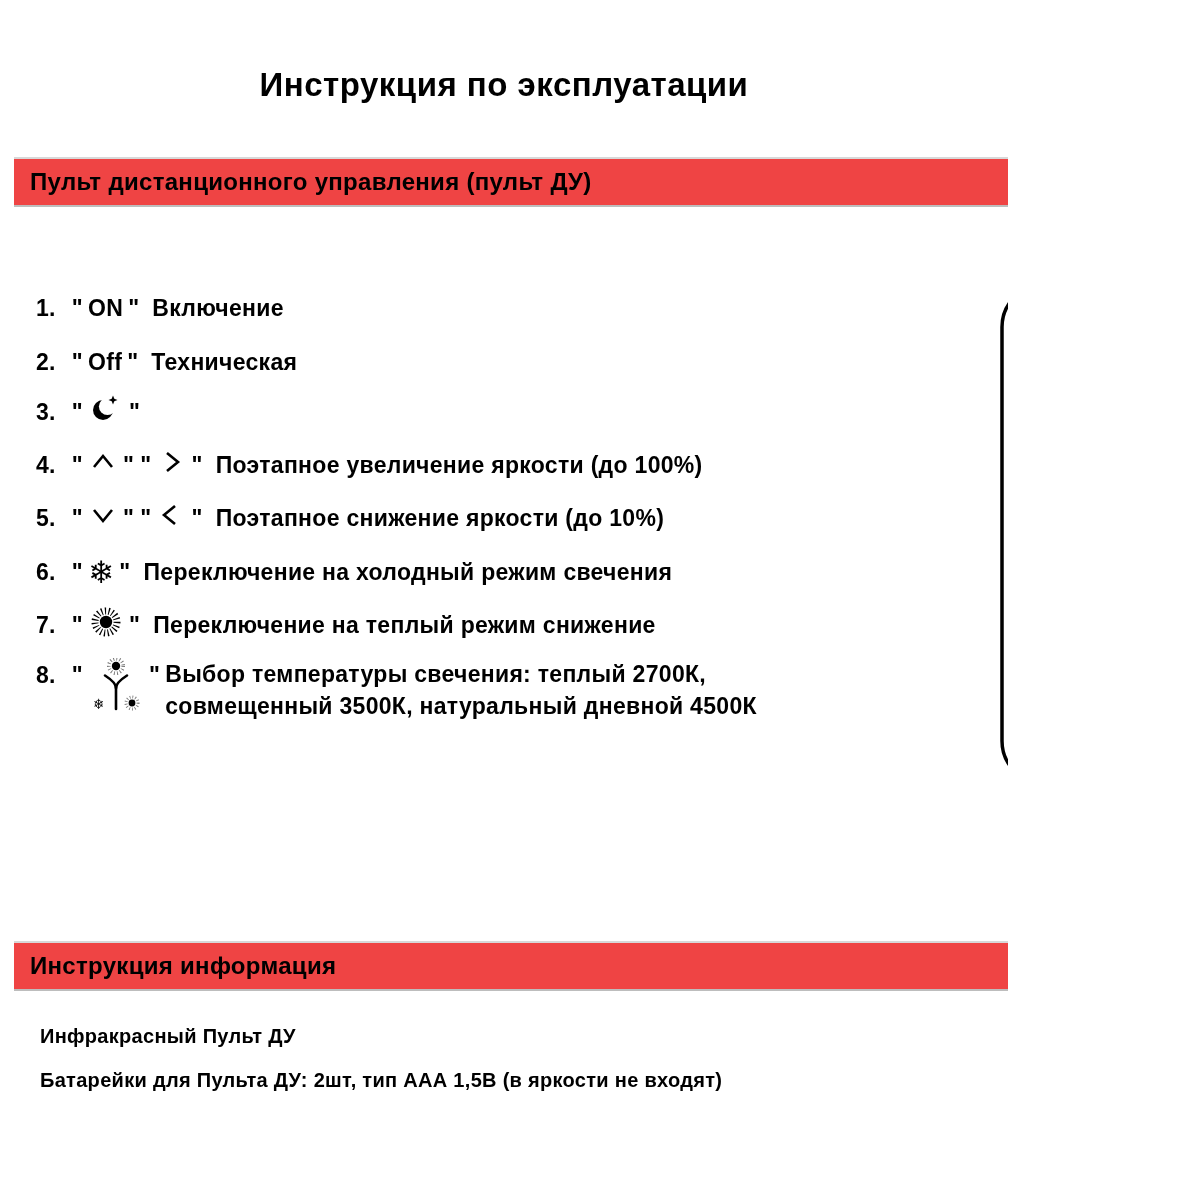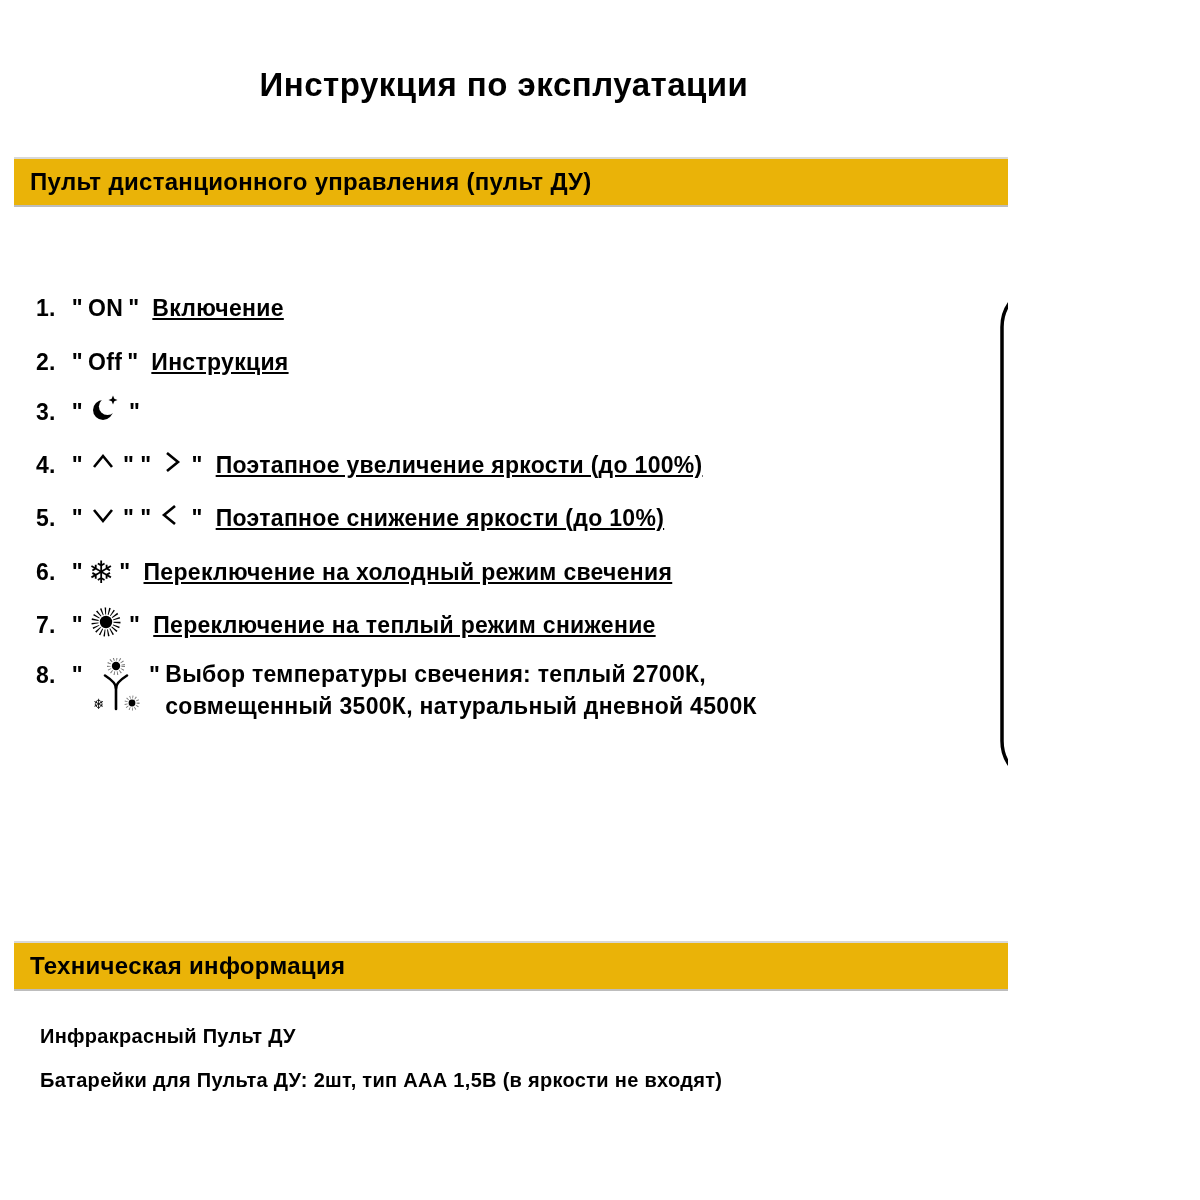--- a/index.html
+++ b/index.html
@@ -1,30 +1,30 @@
 <!DOCTYPE html>
 <html><head>
 <meta charset="utf-8">
 <style>
   html,body{margin:0;padding:0;background:#ffffff;}
   .page{position:relative;width:1008px;height:1200px;background:#ffffff;overflow:hidden;
         font-family:"Liberation Sans",sans-serif;color:#000;}
   .title{position:absolute;top:66px;left:0;width:100%;text-align:center;
          font-size:33px;font-weight:bold;letter-spacing:0.5px;}
-  .section-bar{position:absolute;left:14px;right:0;height:46px;background:#eab308;
+  .section-bar{position:absolute;left:14px;right:0;height:46px;background:#ef4444;
                border-top:2px solid #d8d8d8;border-bottom:2px solid #bdbdbd;
                line-height:46px;padding-left:16px;font-size:24px;font-weight:bold;letter-spacing:0.3px;}
   .bar-remote{top:157px;}
   .bar-tech{top:941px;}
   .item{position:absolute;left:36px;display:flex;align-items:center;height:36px;
         font-size:23px;font-weight:bold;letter-spacing:0.3px;white-space:nowrap;}
   .item .num{margin-right:13px;}
   .item .qt{margin:0 3px;}
   .item .key{margin:0 2px;}
-  .item .txt{margin-left:10px;text-decoration:underline;}
+  .item .txt{margin-left:10px;}
   .item .txt2{}
   .icon{display:inline-block;vertical-align:middle;margin:0 4px;}
   .grp{margin-left:8px;}
   .snow-glyph{font-size:31px;font-weight:normal;line-height:30px;margin:0 2px;
               font-family:"DejaVu Sans",sans-serif;}
   .item8{align-items:flex-start;height:auto;}
   .item8 .num,.item8 .qt{line-height:34px;}
   .twoline{margin-left:2px;line-height:32px;}
   .tech-line{position:absolute;left:40px;font-size:20px;font-weight:bold;
              letter-spacing:0.3px;line-height:32px;white-space:nowrap;}
@@ -49,21 +49,21 @@
     <span class="key">ON</span>
     <span class="qt">"</span>
     <span class="txt">Включение</span>
   </div>
 
   <div class="item" style="top:344px">
     <span class="num">2.</span>
     <span class="qt">"</span>
     <span class="key">Off</span>
     <span class="qt">"</span>
-    <span class="txt">Инструкция</span>
+    <span class="txt">Техническая</span>
   </div>
 
   <div class="item" style="top:394px">
     <span class="num">3.</span>
     <span class="qt">"</span>
     <span class="icon">
       <svg width="32" height="32" viewBox="0 0 32 32">
         <circle cx="13" cy="17" r="10" fill="#000"></circle>
         <circle cx="17.5" cy="13.5" r="8.6" fill="#fff"></circle>
         <path d="M23 2.5 l1.3 3.2 3.2 1.3 -3.2 1.3 -1.3 3.2 -1.3 -3.2 -3.2 -1.3 3.2 -1.3 z" fill="#000"></path>
@@ -202,19 +202,19 @@
       <g>
         <circle cx="112" cy="264" r="17.5" fill="#fff" stroke="#000" stroke-width="2.6"></circle>
         <text x="112" y="265" text-anchor="middle" dominant-baseline="central" font-family="DejaVu Sans, sans-serif" font-size="25" fill="#000" stroke="#000" stroke-width="0.6">❄</text>
       </g>
 
       <circle cx="74" cy="302" r="23" fill="#fff" stroke="#000" stroke-width="3"></circle>
     </svg>
   </div>
 
   <div class="section-bar bar-tech">
-    <span>Техническая информация</span>
+    <span>Инструкция информация</span>
   </div>
 
   <div class="tech-line" style="top:1020px">Инфракрасный Пульт ДУ</div>
   <div class="tech-line" style="top:1064px">Батарейки для Пульта ДУ: 2шт, тип ААА 1,5В (в яркости не входят)</div>
 
 </div>
 
 </body></html>

